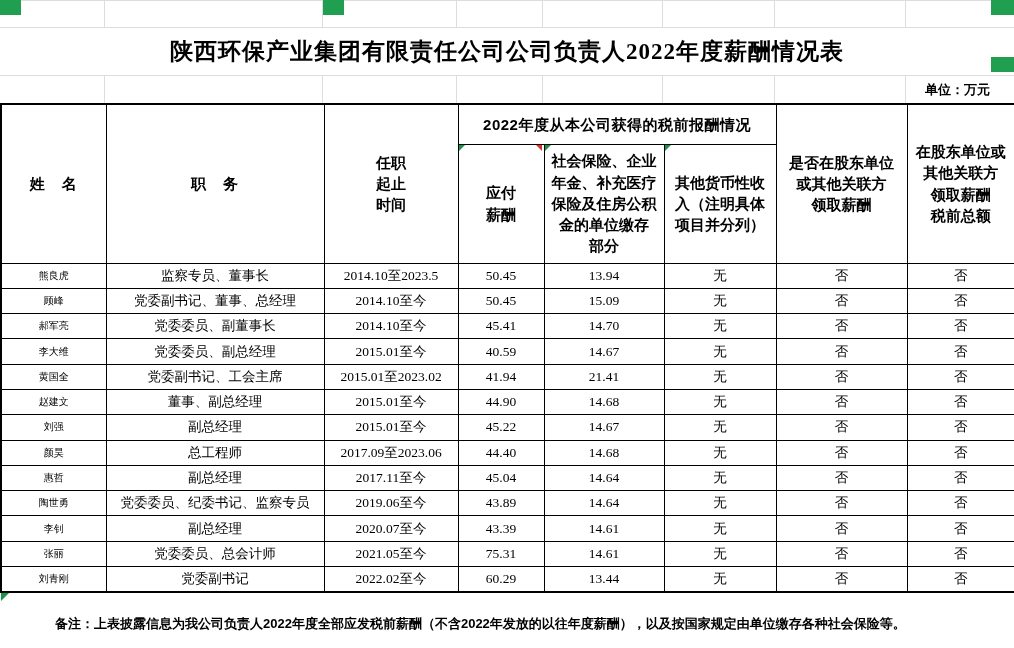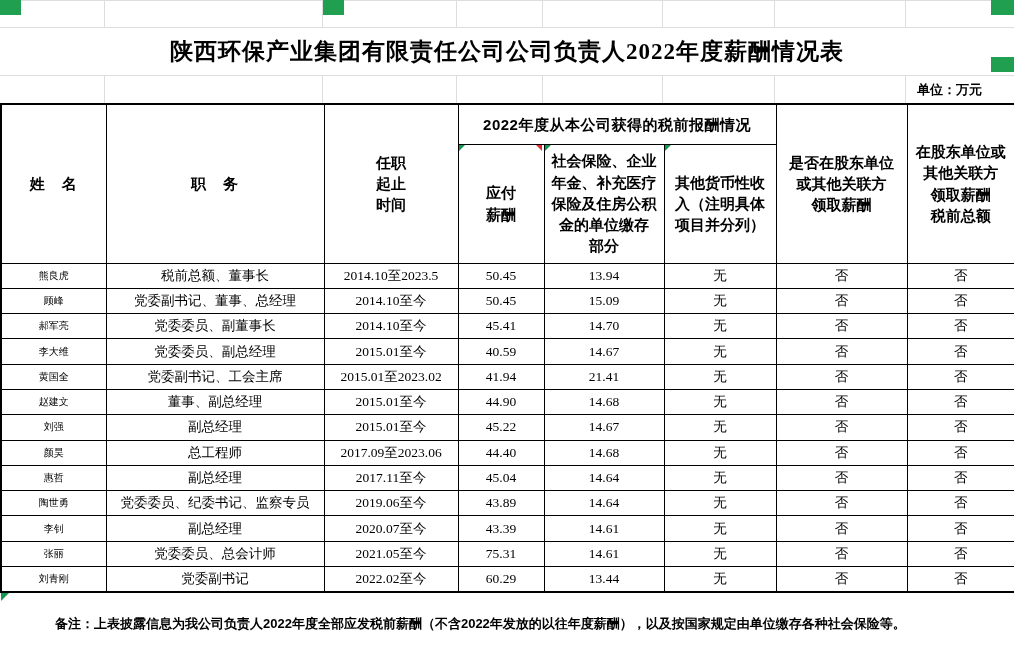--- a/index.html
+++ b/index.html
@@ -18,21 +18,21 @@
   
   .greensq{position:absolute;background:#1f9f4f;}
   .gs1{left:0;top:0;width:21px;height:15px;}
   .gs2{left:323px;top:0;width:21px;height:15px;}
   .gs3{left:991px;top:0;width:23px;height:15px;}
   .gs4{left:991px;top:57px;width:23px;height:15px;}
 
   .title{position:absolute;left:0;top:28px;width:1014px;height:47px;display:flex;align-items:center;justify-content:center;
          font-family:"Liberation Serif","DejaVu Serif",serif;font-weight:700;font-size:23px;letter-spacing:1px;white-space:nowrap;}
 
-  .unit-label{font-size:13px;font-weight:700;padding-right:32px;white-space:nowrap;}
+  .unit-label{font-size:13px;font-weight:700;padding-right:24px;white-space:nowrap;}
 
   
   table.salary{position:absolute;left:0;top:103px;width:1014px;border-collapse:collapse;table-layout:fixed;
                border:2px solid #000;}
   table.salary th,table.salary td{border:1px solid #000;text-align:center;vertical-align:middle;padding:0;overflow:hidden;}
   table.salary th{font-weight:700;font-size:15px;line-height:1.42;white-space:pre-line;}
   th.big{font-size:14px;letter-spacing:1px;}
   th.group{font-size:15px;letter-spacing:0.5px;}
   tr.h-group{height:40px;}
   tr.h-sub{height:119px;}
@@ -126,21 +126,21 @@
 金的单位缴存
 部分</th>
         <th>其他货币性收
 入（注明具体
 项目并分列）</th>
       </tr>
     </thead>
     <tbody>
         <tr>
           <td class="c0">熊良虎</td>
-          <td class="c1">税前总额、董事长</td>
+          <td class="c1">监察专员、董事长</td>
           <td class="c2">2014.10至2023.5</td>
           <td class="c3">50.45</td>
           <td class="c4">13.94</td>
           <td class="c5">无</td>
           <td class="c6">否</td>
           <td class="c7">否</td>
         </tr>
         <tr>
           <td class="c0">顾峰</td>
           <td class="c1">党委副书记、董事、总经理</td>

